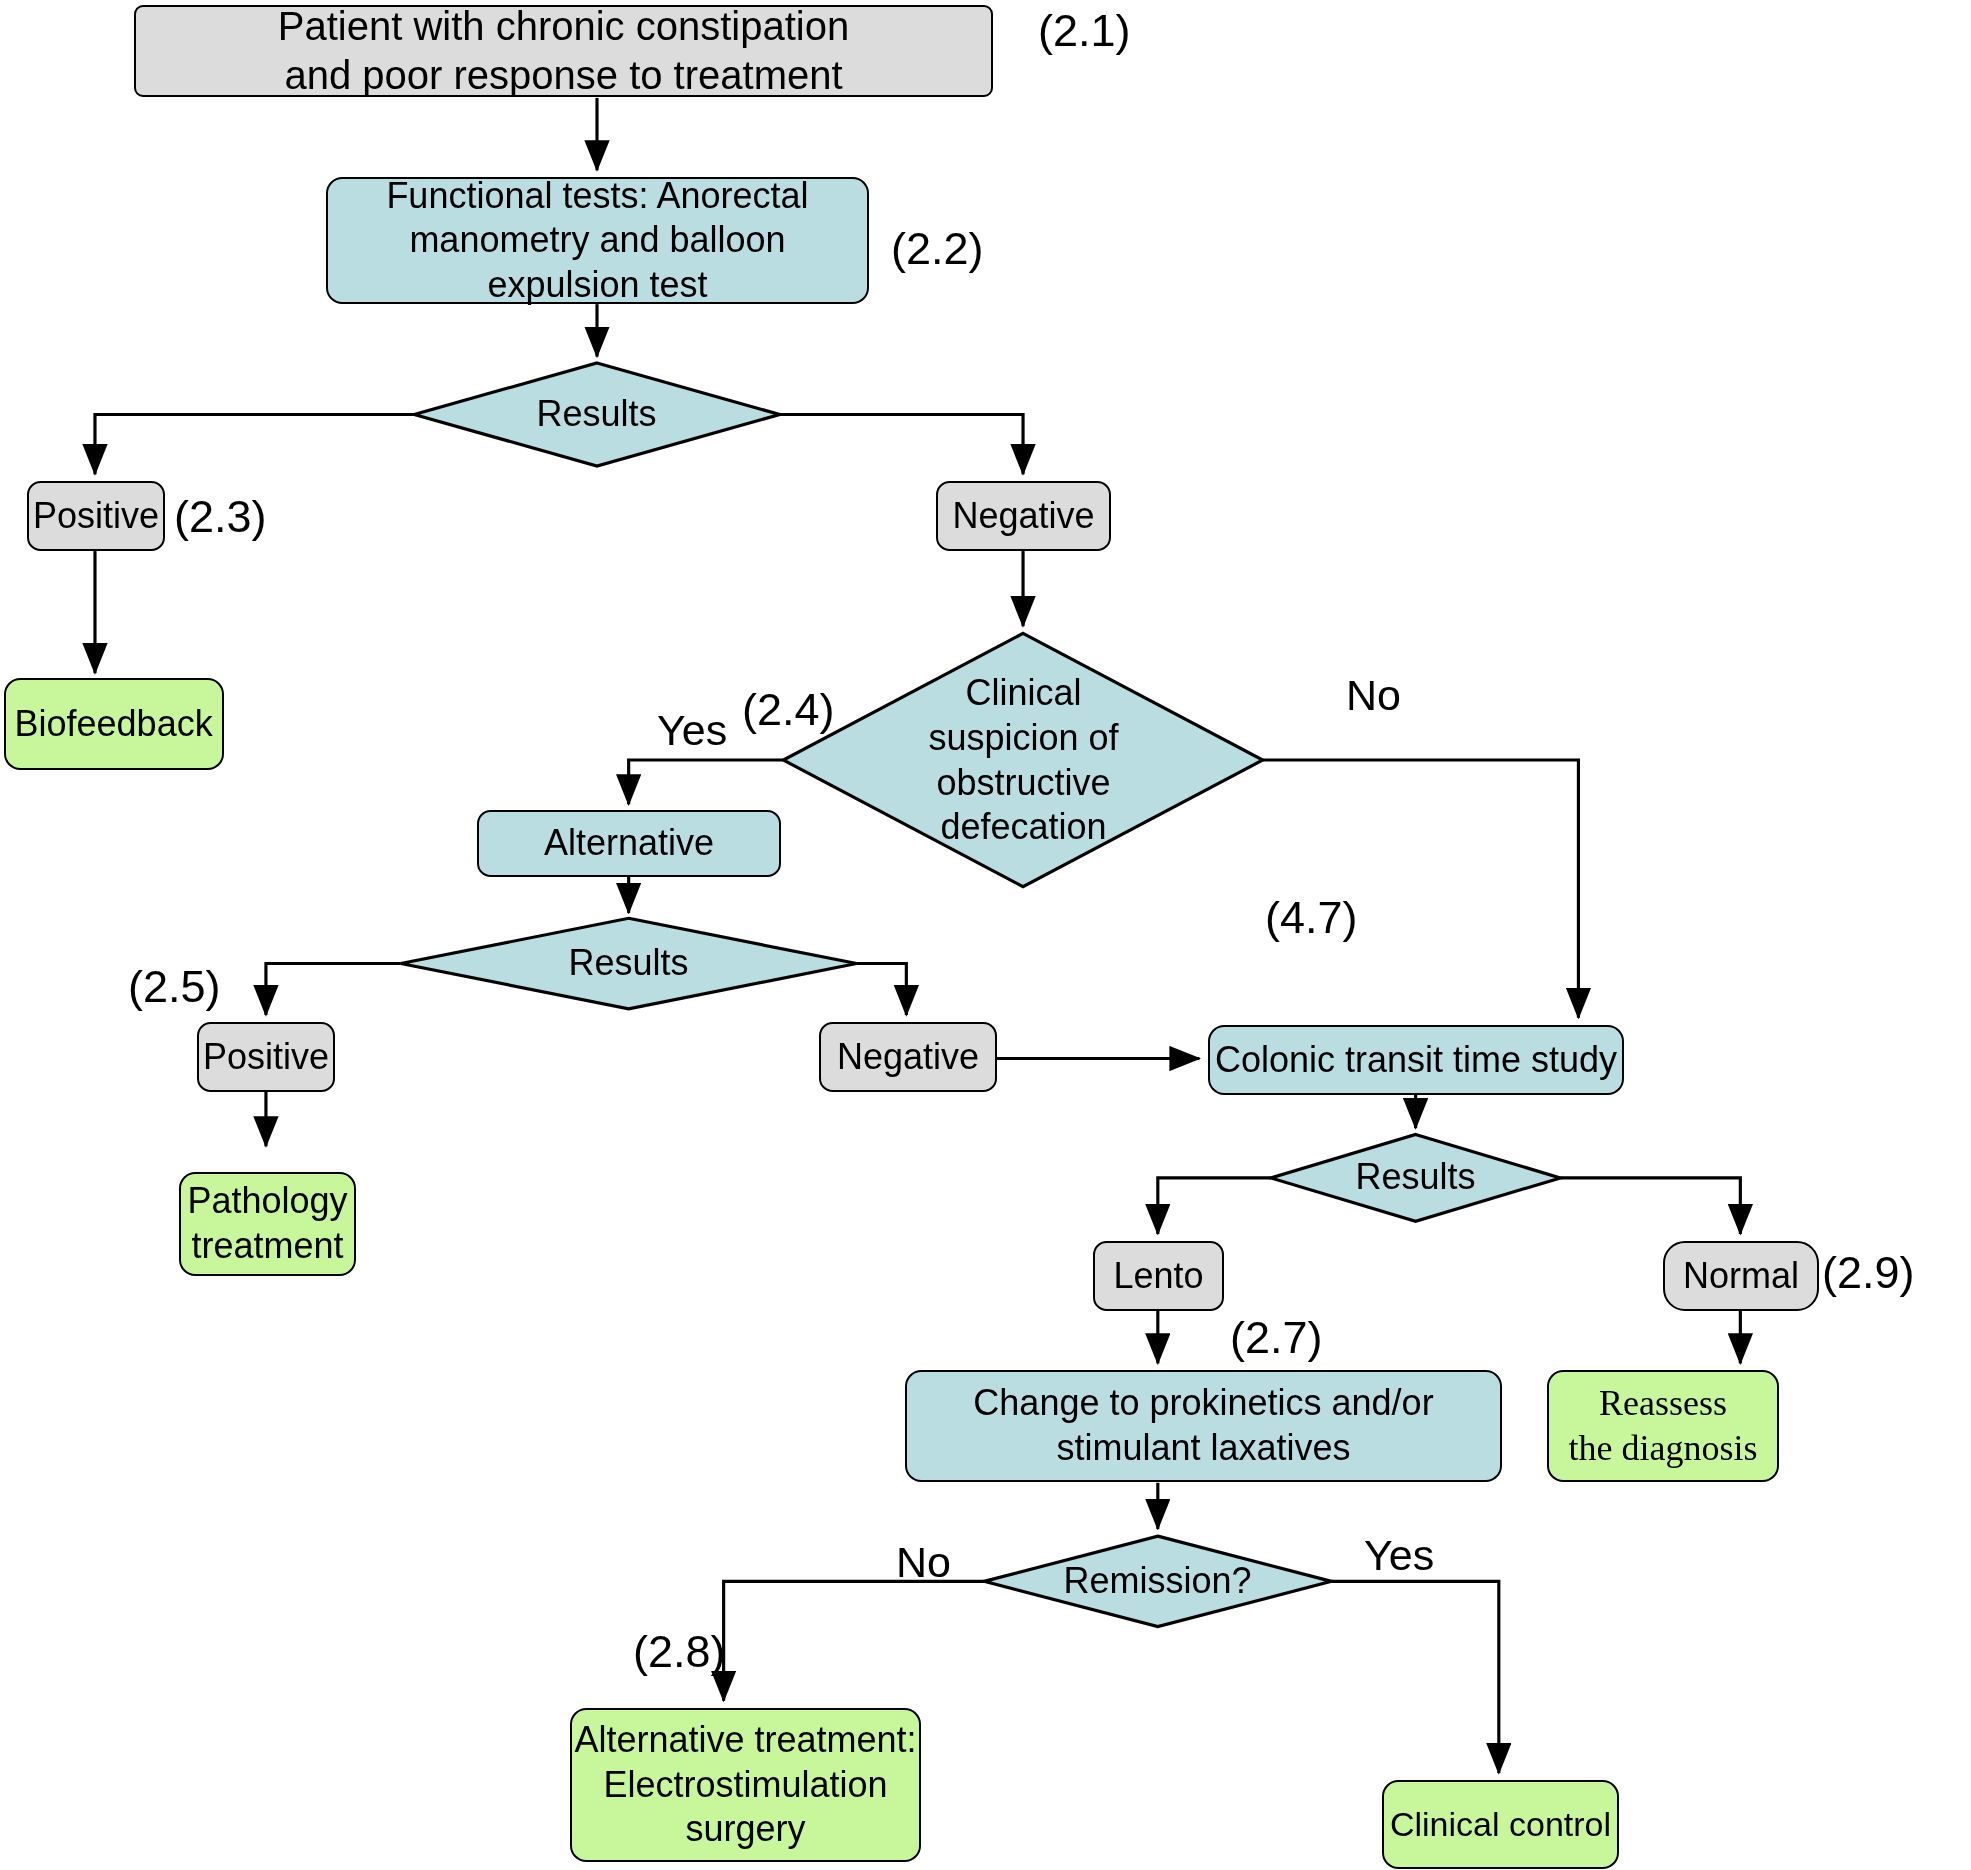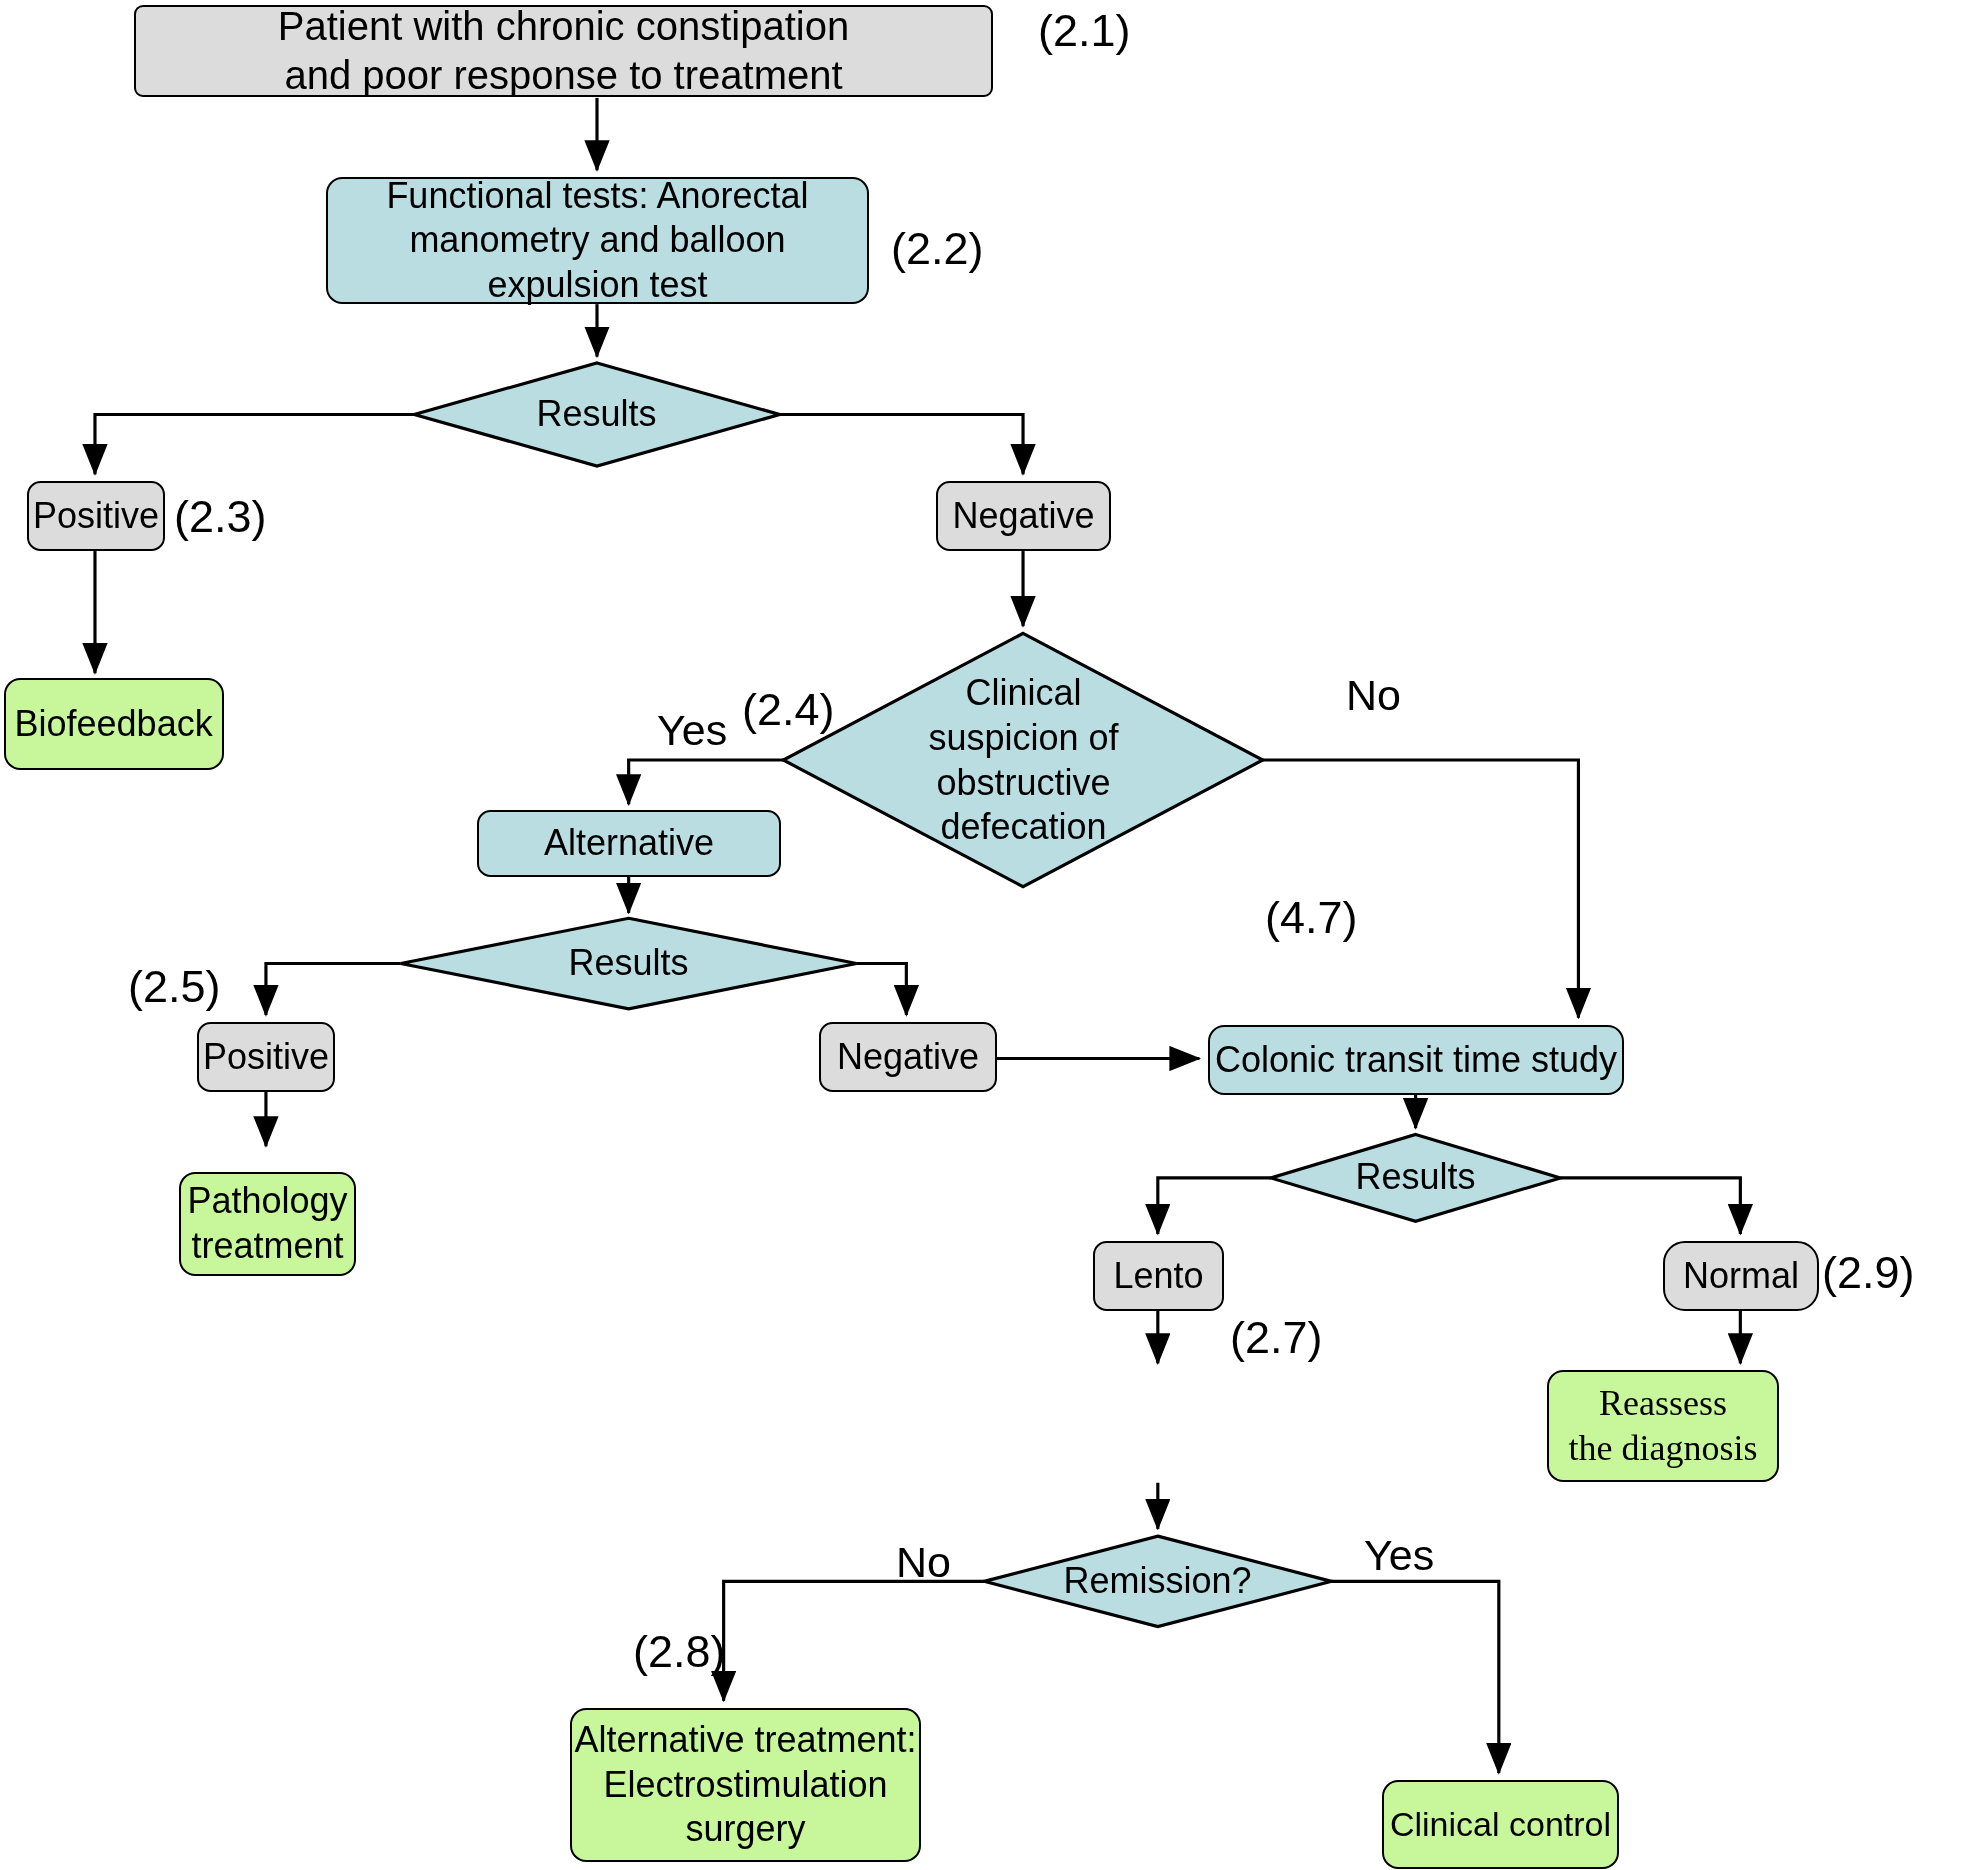--- a/index.html
+++ b/index.html
@@ -92,20 +92,22 @@
 
   <div class="node green" style="left:179px;top:1152px;width:177px;height:104px;margin-top:20px;">Pathology
 treatment</div>
 
   <div class="node blue" style="left:1208px;top:1025px;width:416px;height:70px;">Colonic transit time study</div>
 
   <div class="node gray" style="left:1093px;top:1241px;width:131px;height:70px;border-radius:13.6px;">Lento</div>
 
   <div class="node gray" style="left:1663px;top:1241px;width:156px;height:70px;border-radius:22px;">Normal</div>
 
+  <div class="node blue" style="left:905px;top:1370px;width:597px;height:112px;">Change to prokinetics and/or
+stimulant laxatives</div>
 
   <div class="node green" style="left:1547px;top:1370px;width:232px;height:112px;font-family:Liberation Serif, serif;">Reassess
 the diagnosis</div>
 
   <div class="node green" style="left:550px;top:1708px;width:351px;height:154px;margin-left:20px;">Alternative treatment:
 Electrostimulation
 surgery</div>
 
   <div class="node green" style="left:1382px;top:1780px;width:237px;height:89px;font-size:34px;">Clinical control</div>
 

